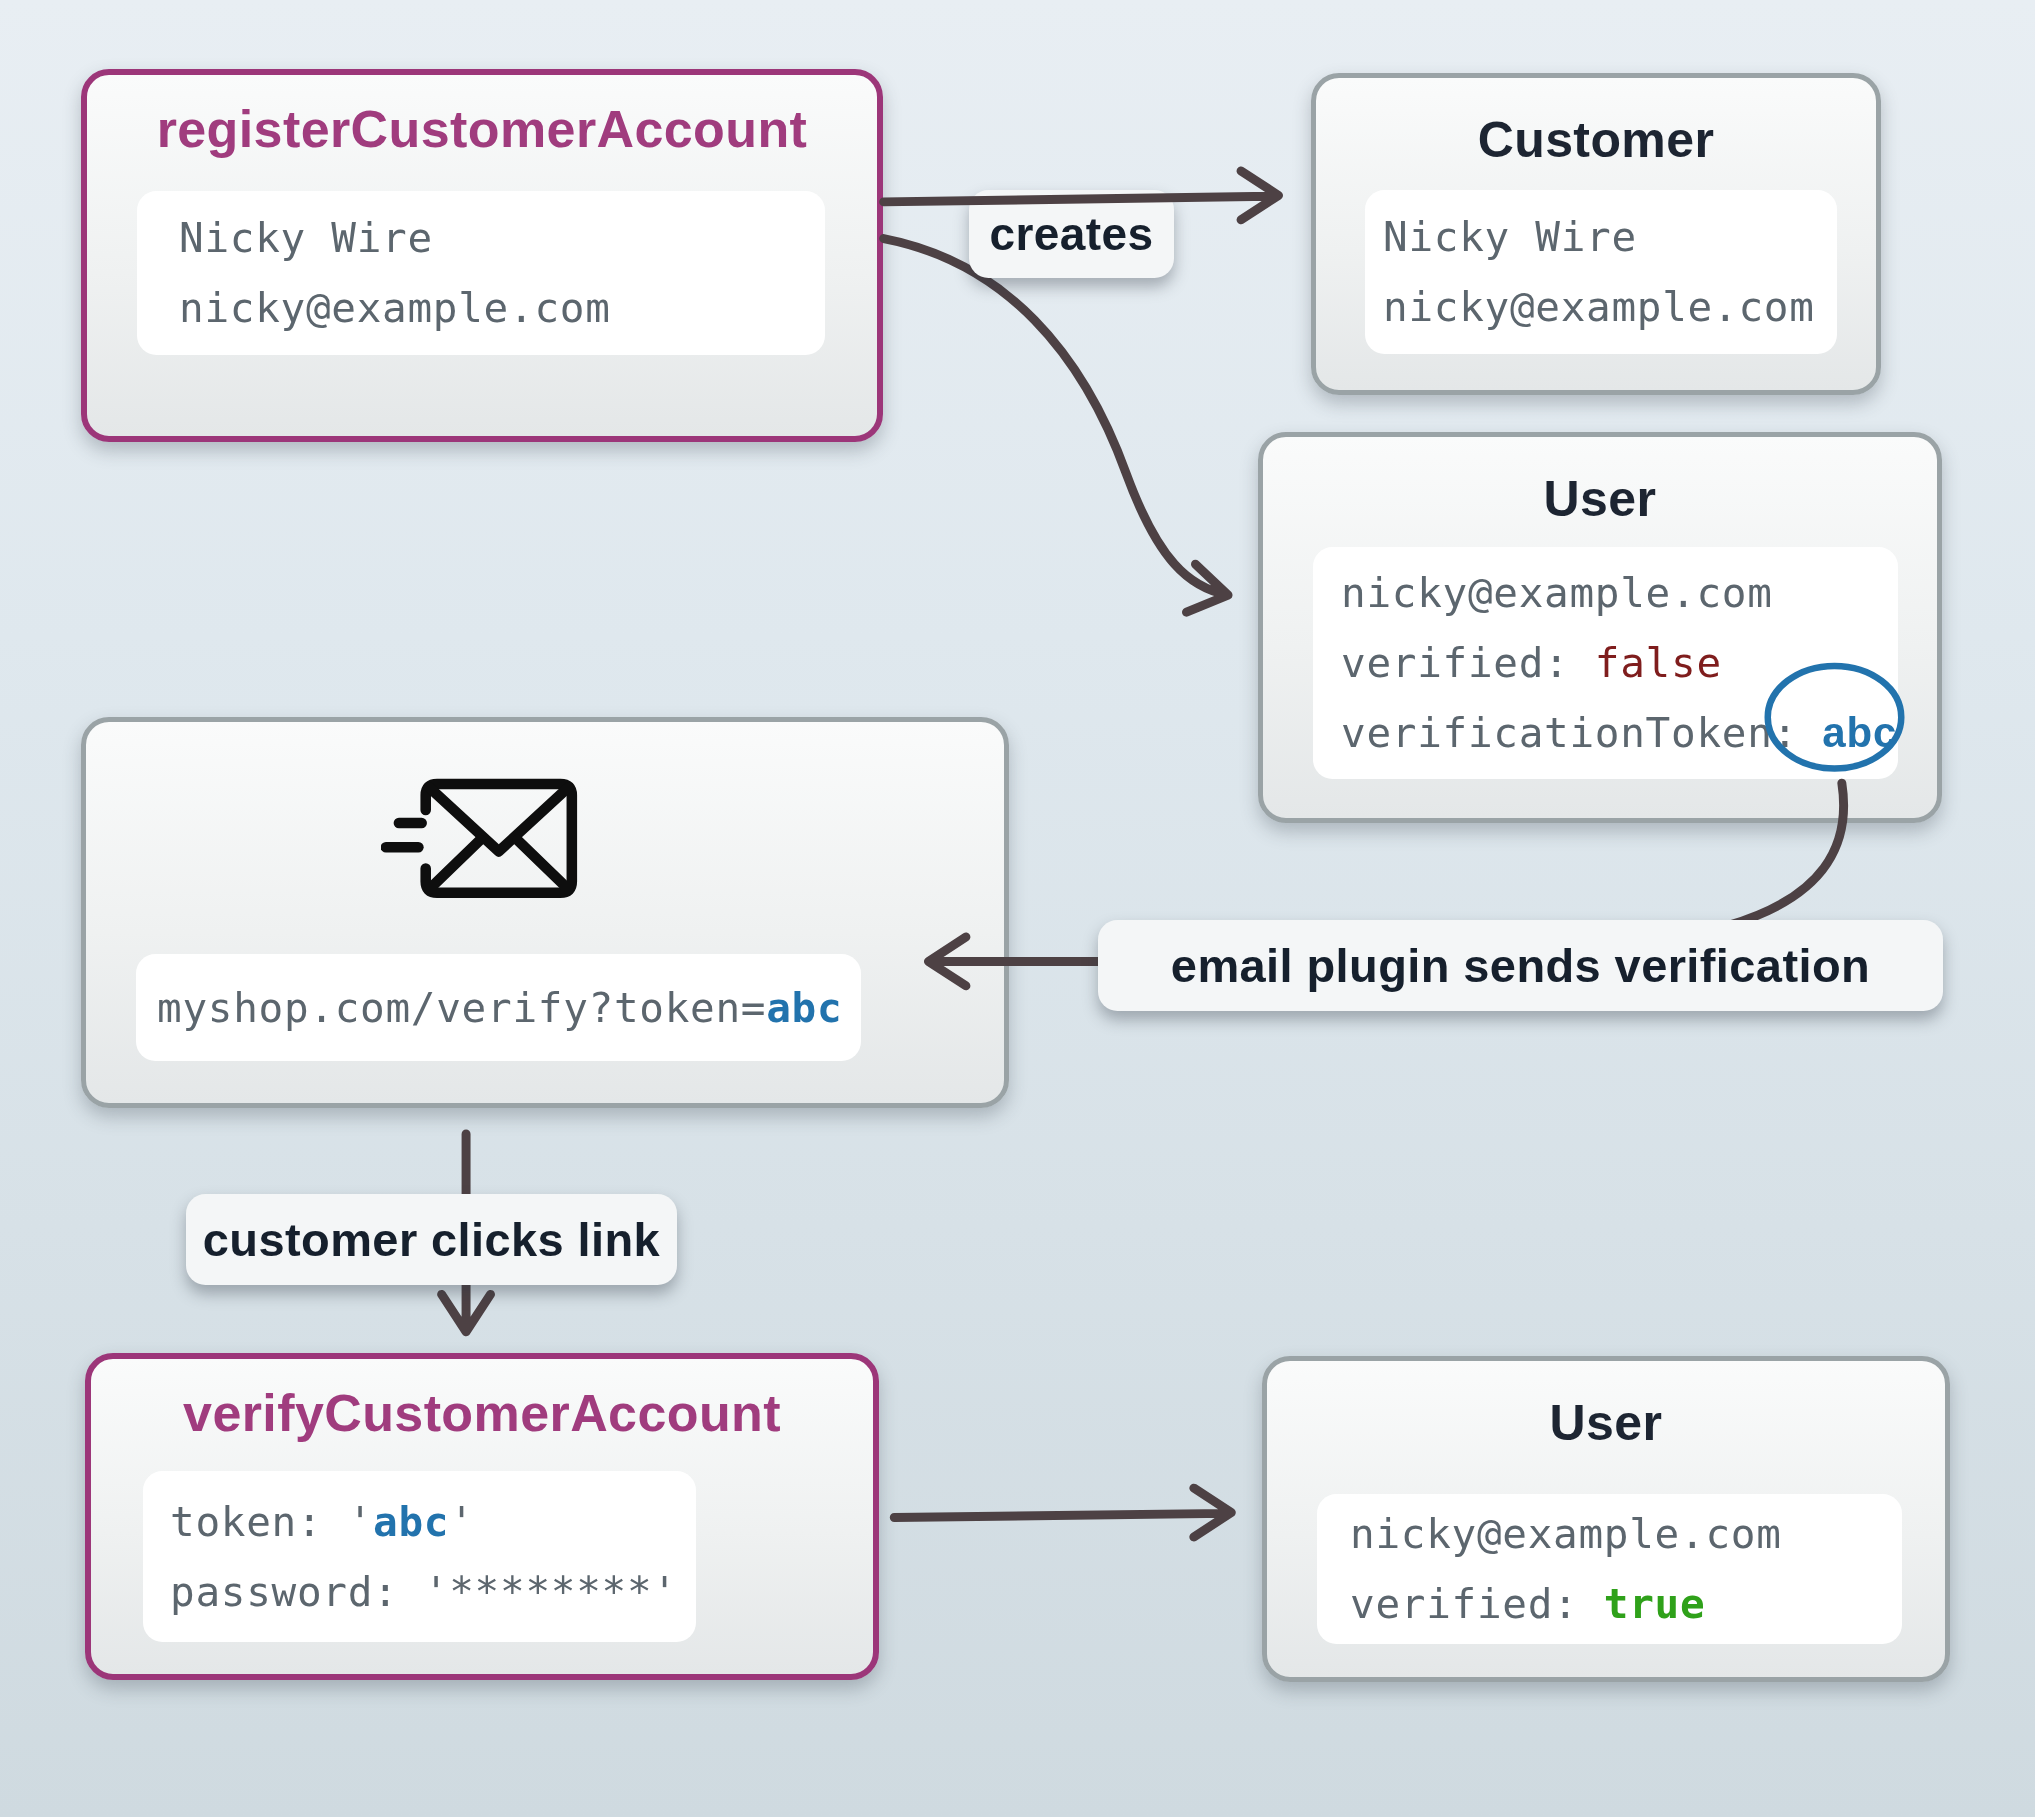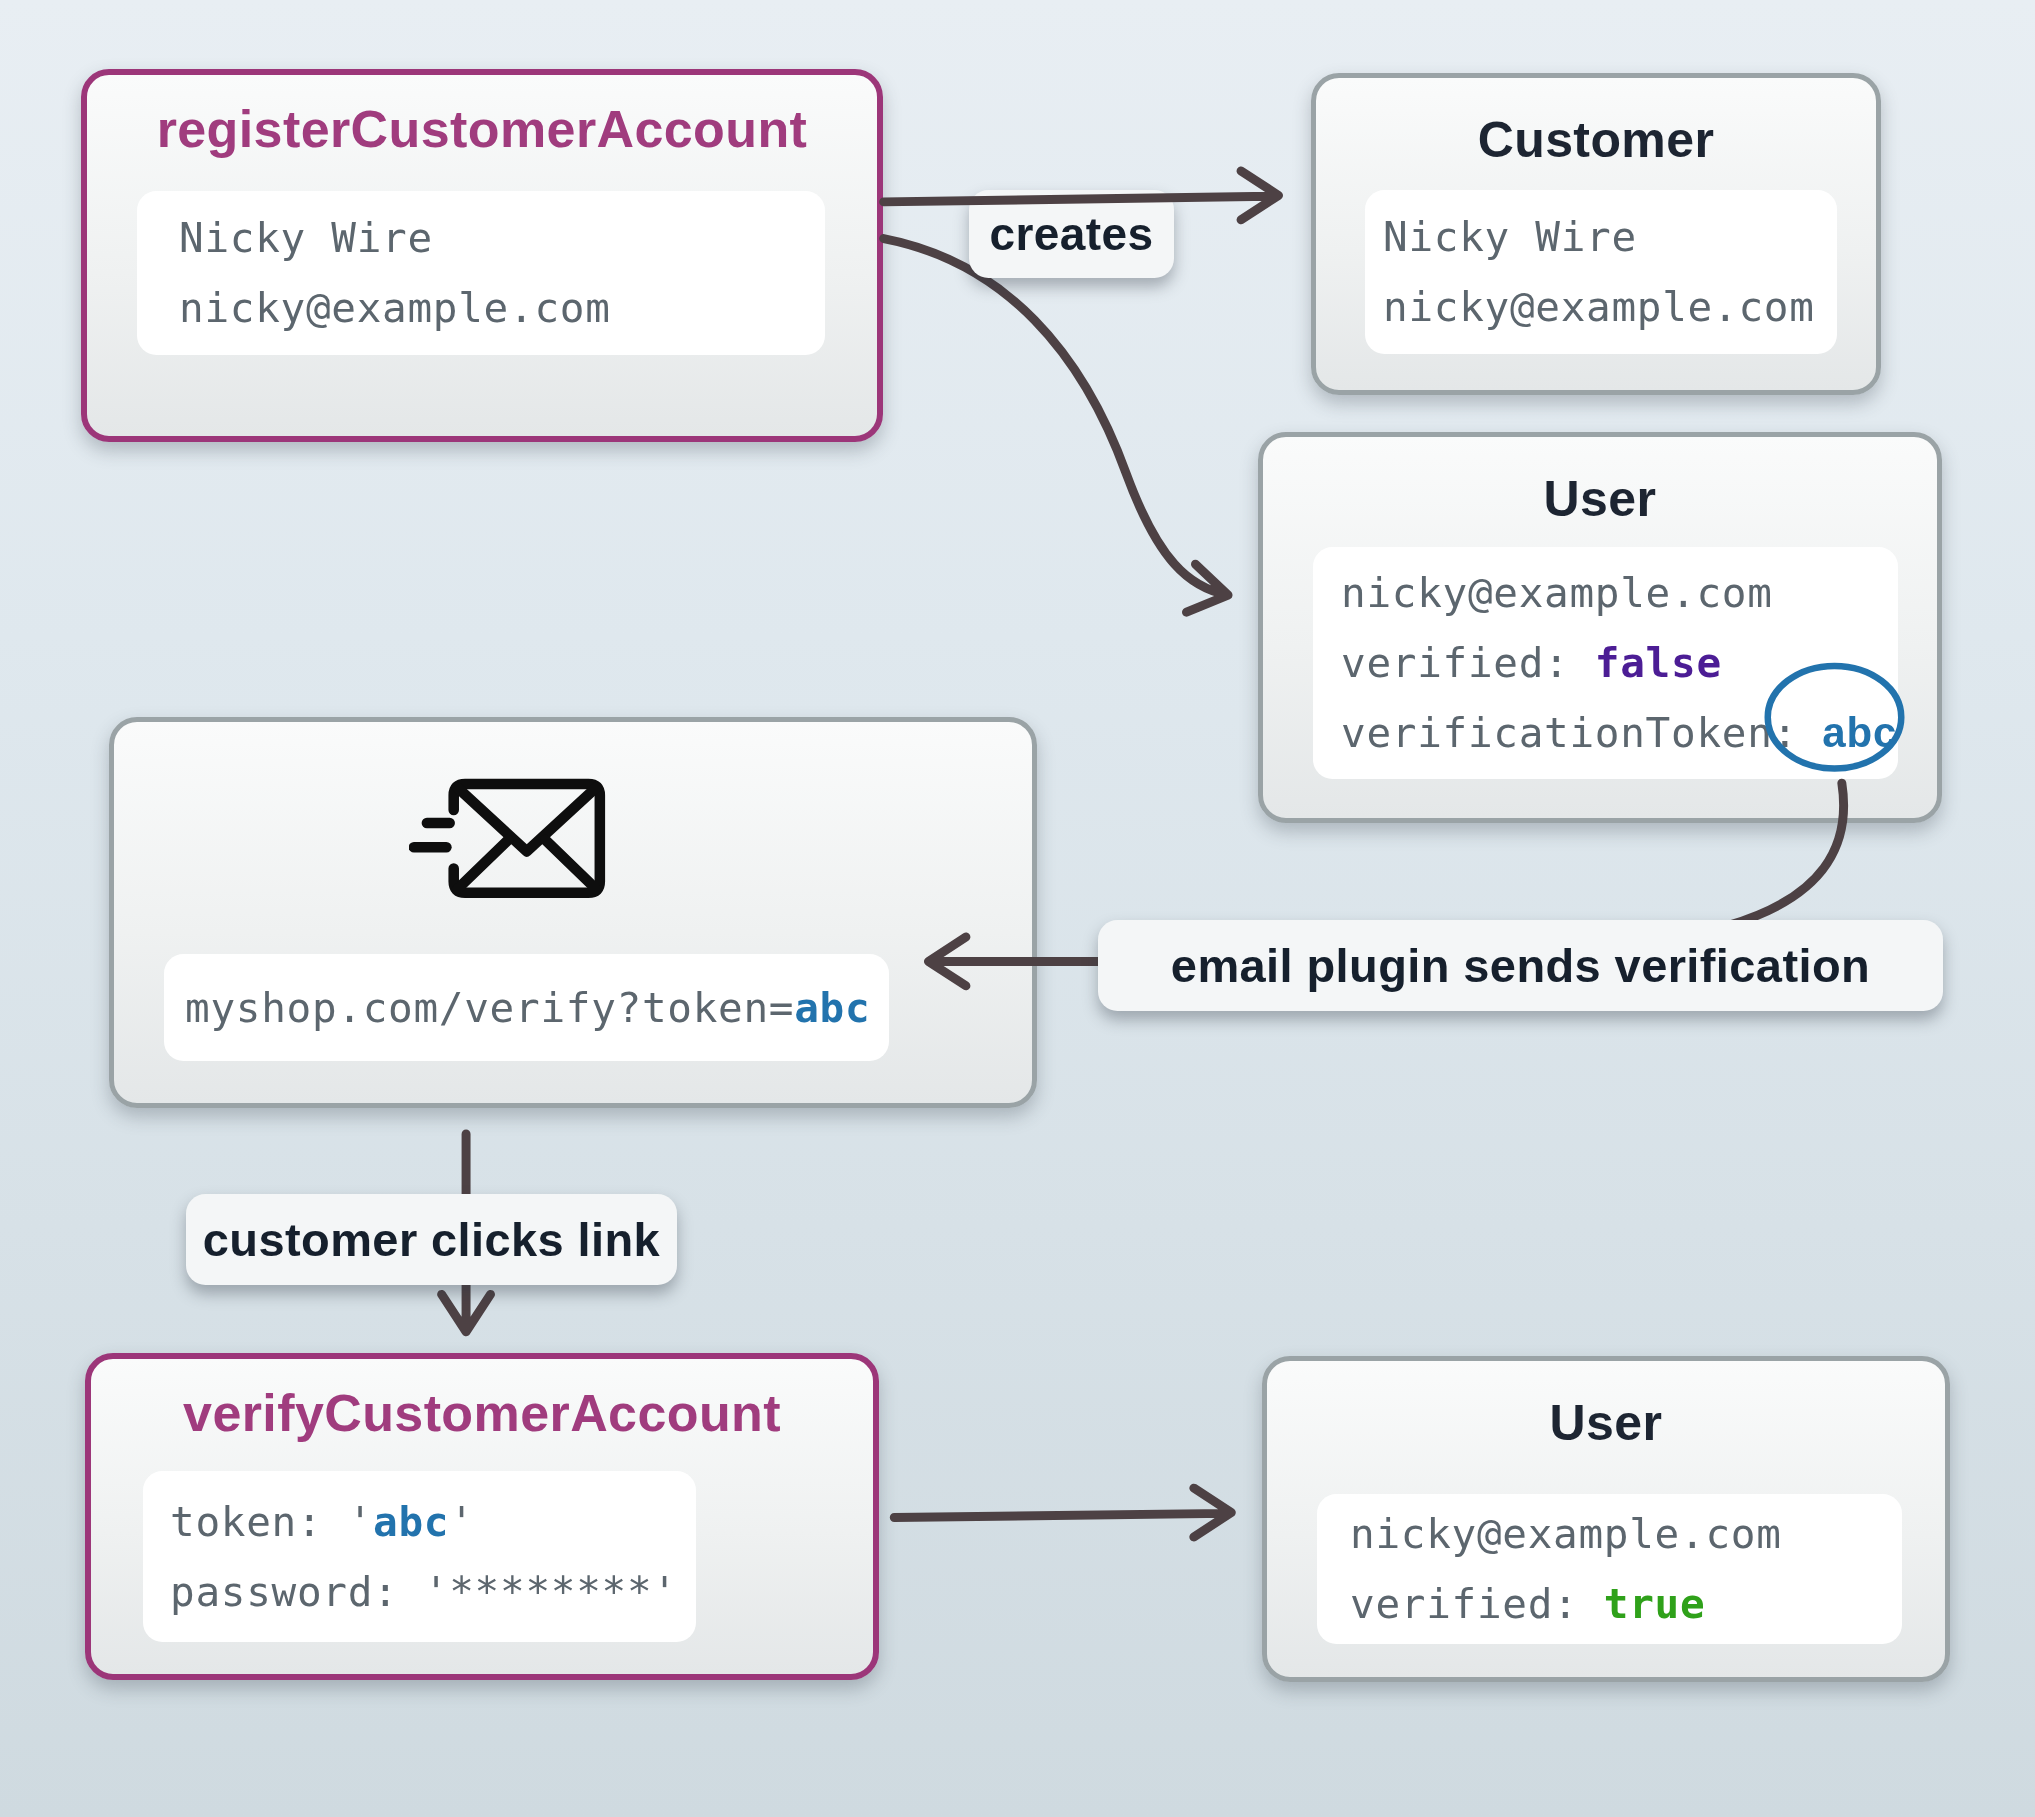--- a/index.html
+++ b/index.html
@@ -28,21 +28,21 @@
     position:absolute;background:#ffffff;border-radius:19.5px;
     display:flex;flex-direction:column;justify-content:center;
     box-sizing:border-box;
   }
   .mono{
     font-family:"DejaVu Sans Mono","Liberation Mono",monospace;
     font-size:41px;color:#5c666e;letter-spacing:0.7px;
     white-space:pre;line-height:70px;
   }
   .tok{color:#2273ad;font-weight:700;}
-  .val-false{color:#4c1d95;font-weight:700;}
+  .val-false{color:#7f1d1d;font-weight:400;}
   .val-true{color:#2fa11a;font-weight:700;margin-top:34px;}
   .tok-circled{
     font-family:"Liberation Sans",sans-serif;font-weight:bold;
     color:#2273ad;font-size:42px;margin-left:24.4px;letter-spacing:0.8px;
   }
   .pill{
     position:absolute;z-index:3;background:#f4f6f7;border-radius:19.5px;
     box-shadow:0 8.1px 14.7px rgba(45,55,65,0.35);
     display:flex;align-items:center;justify-content:center;
     font-weight:bold;color:#16202d;letter-spacing:0.4px;
@@ -90,21 +90,21 @@
 
   <div class="node node-neutral" style="left:1258px;top:432px;width:684px;height:391px;">
     <div class="node-title">User</div>
     <div class="inner-card" style="left:50px;top:110px;width:585px;height:232px;padding-left:28px;">
       <div class="mono">nicky@example.com</div>
       <div class="mono"><span>verified: </span><span class="val-false">false</span></div>
       <div class="mono"><span>verificationToken:</span><span class="tok-circled">abc</span></div>
     </div>
   </div>
 
-  <div class="node node-neutral" style="left:81px;top:717px;width:928px;height:391px;margin-left:28px;">
+  <div class="node node-neutral" style="left:81px;top:717px;width:928px;height:391px;">
     <svg style="position:absolute;left:295px;top:49px;" width="199" height="138" viewBox="0 0 245 170">
       <path class="stroke-icon" d="M 55 48 L 55 30 Q 55 16 69 16 L 221 16 Q 235 16 235 30 L 235 136 Q 235 150 221 150 L 69 150 Q 55 150 55 136 L 55 120"></path>
       <path class="stroke-icon" d="M 59 20 L 145 99 L 231 20"></path>
       <path class="stroke-icon" d="M 59 146 L 122 85"></path>
       <path class="stroke-icon" d="M 231 146 L 168 85"></path>
       <path class="stroke-icon" d="M 22 64 L 50 64"></path>
       <path class="stroke-icon" d="M 6 94 L 46 94"></path>
     </svg>
     <div class="inner-card" style="left:50px;top:232px;width:725px;height:107px;padding-left:21px;">
       <div class="mono"><span>myshop.com/verify?token=</span><span class="tok">abc</span></div>

